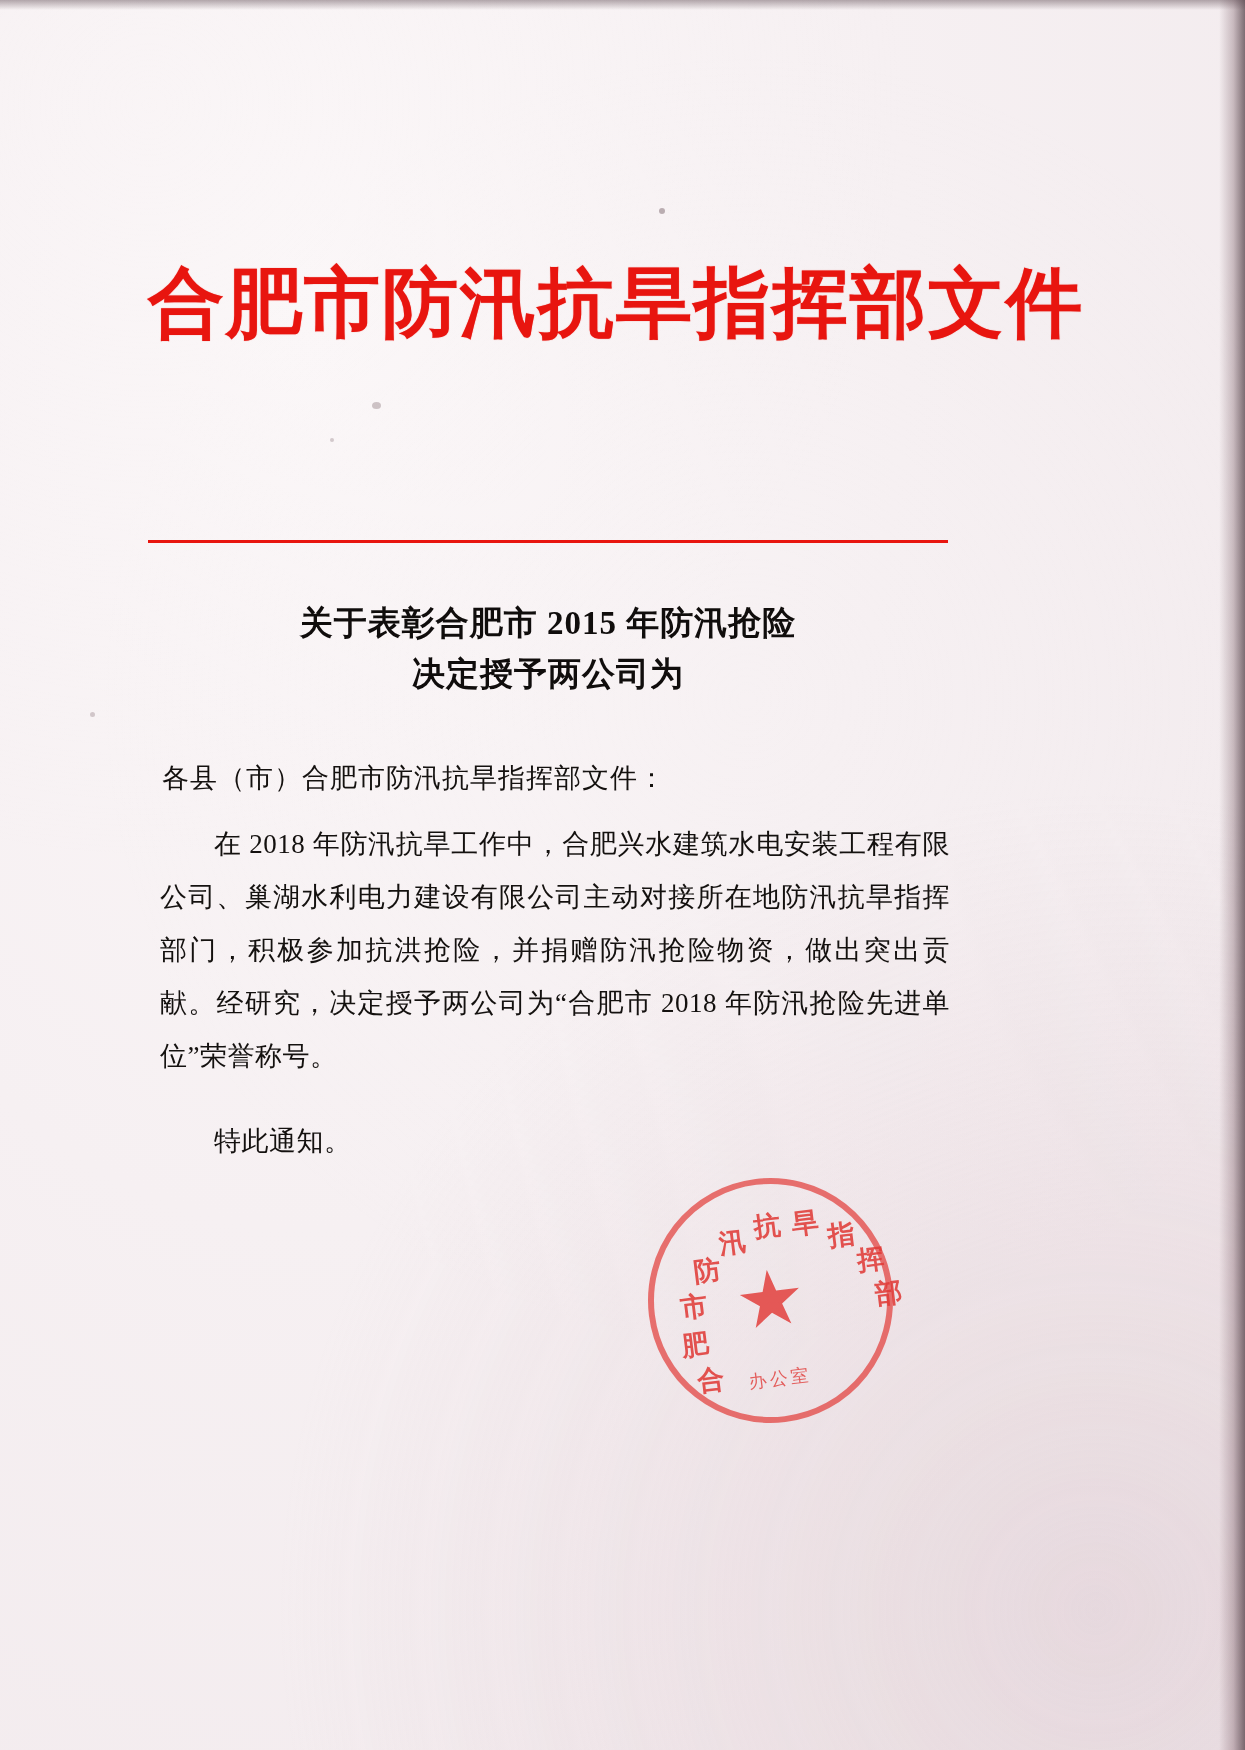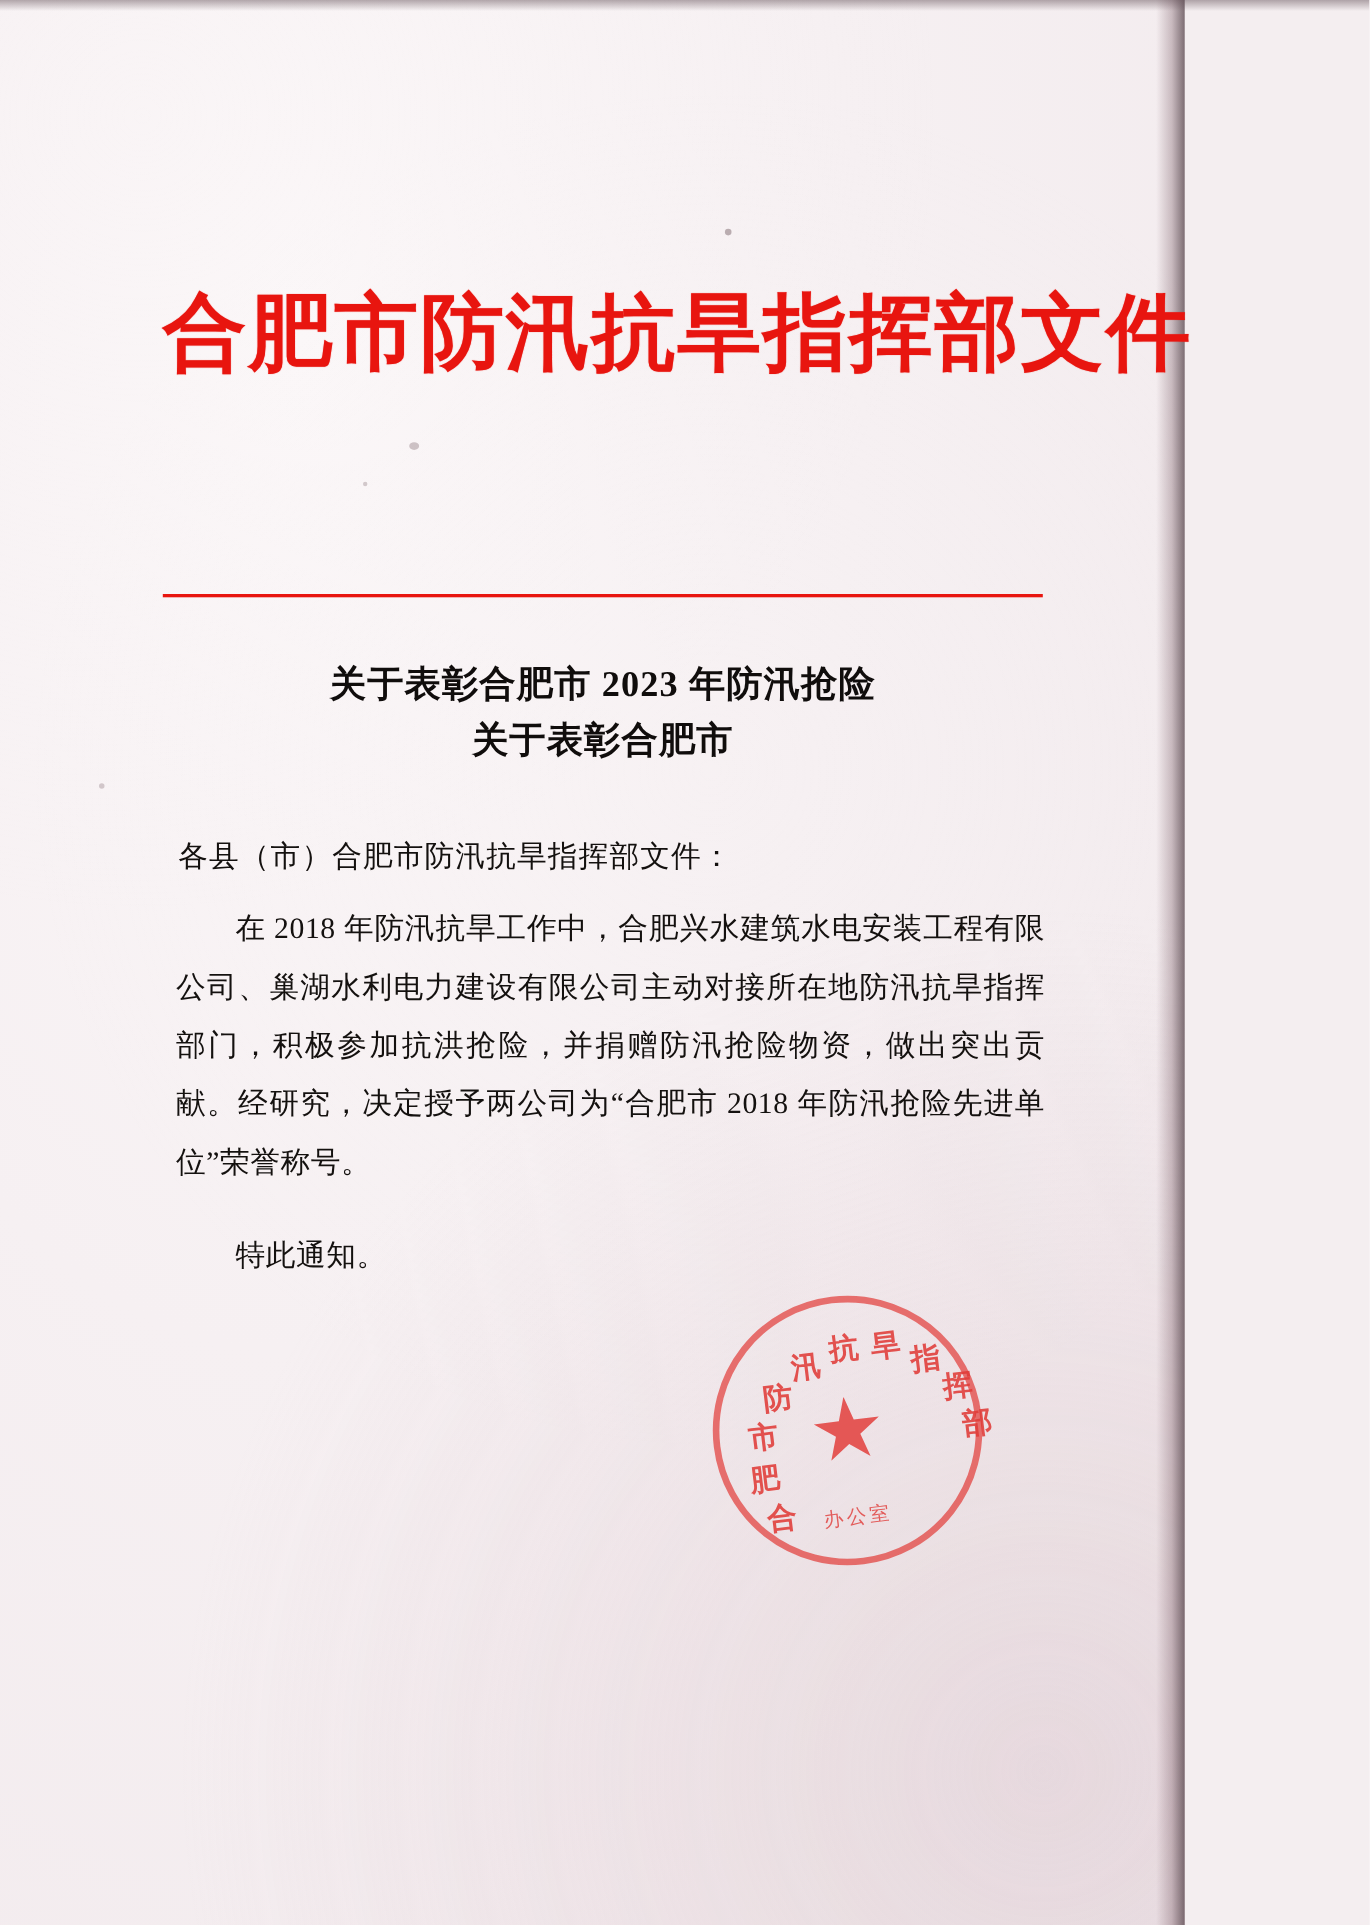--- a/index.html
+++ b/index.html
@@ -8,21 +8,21 @@
   }
   body {
     width: 1245px;
     height: 1750px;
     background: #f4eef0;
     font-family: "Liberation Serif", serif;
     overflow: hidden;
   }
   .page {
     position: relative;
-    width: 1077px;
+    width: 1245px;
     height: 1750px;
     background:
       radial-gradient(ellipse at 25% 18%, #fbf7f8 0%, #f6f0f2 45%, #f1e9ec 100%);
     box-sizing: border-box;
   }
   
   .grain {
     position: absolute;
     inset: 0;
     pointer-events: none;
@@ -222,22 +222,22 @@
   <div class="speck" style="left:372px; top:402px; width:9px; height:7px; background:rgba(120,96,104,0.35);"></div>
   <div class="speck" style="left:90px; top:712px; width:5px; height:5px; background:rgba(120,96,104,0.3);"></div>
   <div class="speck" style="left:330px; top:438px; width:4px; height:4px; background:rgba(120,96,104,0.3);"></div>
 
   <div class="doc-title">合肥市防汛抗旱指挥部文件</div>
 
 
   <div class="red-rule"></div>
 
   <div class="subject">
-    <span class="ln">关于表彰合肥市 2023 年防汛抢险</span>
-    <span class="ln">关于表彰合肥市</span>
+    <span class="ln">关于表彰合肥市 2015 年防汛抢险</span>
+    <span class="ln">决定授予两公司为</span>
   </div>
 
   <div class="salutation">各县（市）合肥市防汛抗旱指挥部文件：</div>
 
   <div class="body-text">
     <p>在 2018 年防汛抗旱工作中，合肥兴水建筑水电安装工程有限公司、巢湖水利电力建设有限公司主动对接所在地防汛抗旱指挥部门，积极参加抗洪抢险，并捐赠防汛抢险物资，做出突出贡献。经研究，决定授予两公司为“合肥市 2018 年防汛抢险先进单位”荣誉称号。</p>
   </div>
 
   <div class="closing">特此通知。</div>
 

